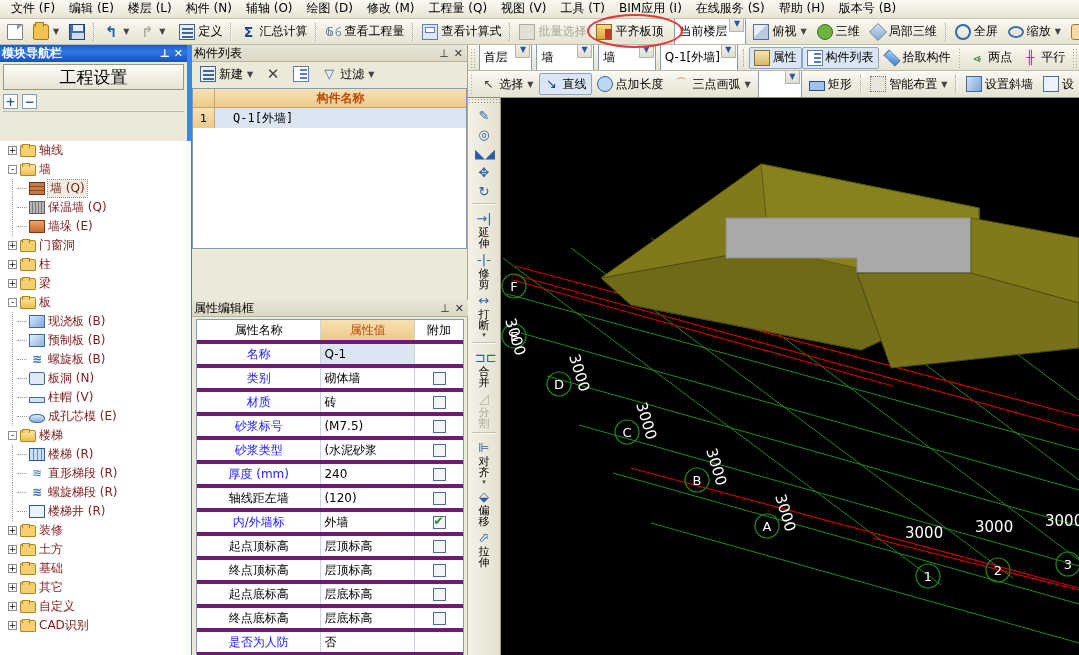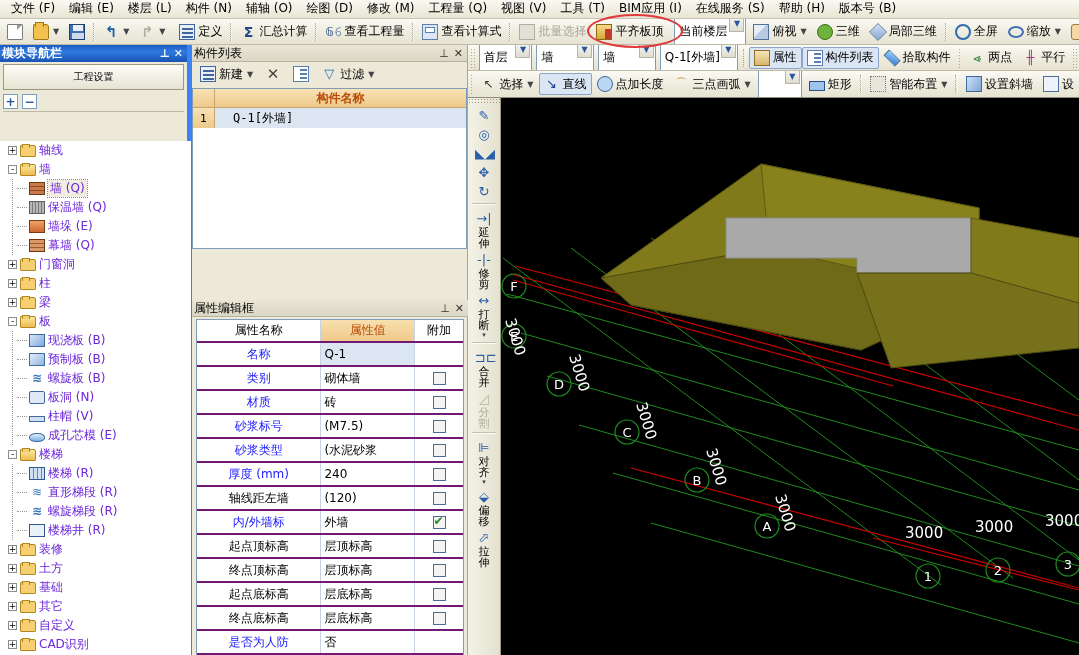--- a/index.html
+++ b/index.html
@@ -127,21 +127,21 @@
   .panel-title {
     height:17px; background:linear-gradient(to bottom,#1a5bc4,#2f7ae0 40%,#1952b5);
     color:#fff; font-size:12px; font-weight:bold; display:flex; align-items:center;
     padding-left:2px; justify-content:space-between;
   }
   .panel-title .pt-icons { display:flex; align-items:center; gap:4px; padding-right:4px; }
   .pt-icon { color:#fff; font-size:11px; line-height:11px; }
   .nav-btn {
     height:26px; margin:2px 3px; background:linear-gradient(#fdfdf8,#e6e3d2);
     border:1px solid #9b9882; display:flex; align-items:center; justify-content:center;
-    font-size:10px; color:#000;
+    font-size:17px; color:#000;
   }
   .tree-toolbar {
     height:20px; margin:2px 3px 1px 3px; background:#ece9d8;
     display:flex; align-items:center; gap:4px; border-bottom:1px solid #bdbaa9;
   }
   .pm {
     width:15px;height:15px;border:1px solid #7d9cc0;background:#fff;
     display:flex;align-items:center;justify-content:center;
     font-size:12px;color:#25559c;font-weight:bold;line-height:12px;
   }
@@ -170,21 +170,21 @@
   .i-curt { background:repeating-linear-gradient(#d9986a 0 3px,#a65a2c 3px 4px); border:1px solid #6d3815;height:13px;}
   .i-slab { background:linear-gradient(135deg,#d6e7fb,#7da8dd); border:1px solid #3e6aa0; height:13px;}
   .i-pre  { background:linear-gradient(135deg,#e4eefb,#8fb4e0); border:1px solid #3e6aa0; height:13px;}
   .i-spir { color:#2f6fb5; font-size:12px; line-height:13px; text-align:center; font-weight:bold;}
   .i-hole { background:#dfe9f7; border:1px solid #3e6aa0; border-radius:2px; height:13px;}
   .i-cap  { background:#cfe0f5; border:1px solid #3e6aa0; height:6px; margin-top:4px;}
   .i-core { background:linear-gradient(#dcecfb,#7fb0e0); border:1px solid #3e6aa0; border-radius:7px/4px; height:9px; margin-top:3px;}
   .i-stair{ background:repeating-linear-gradient(90deg,#cfe0f5 0 3px,#5e8cc4 3px 4px); border:1px solid #2e5a93; height:13px;}
   .i-strt { color:#3a77c0; font-size:12px; line-height:13px; text-align:center;}
   .i-well { background:#eaf1fb; border:1px solid #2e5a93; height:13px;}
-  .tlabel { color:#6d28d9; }
+  .tlabel { color:#7f1d1d; }
   .tlabel.sel { background:#f1ede0; outline:1px dotted #8a8a8a; padding:0 2px; }
 
   
   #midpanel {
     position:absolute; left:192px; top:45px; width:276px; height:610px;
     background:#ece9d8; border-right:1px solid #a9a690;
   }
   .panel-title2 {
     height:17px; background:linear-gradient(#e9e6d6,#dbd7c4);
     border-bottom:1px solid #b6b2a2;
@@ -209,21 +209,21 @@
   .gr-idx { width:22px; background:linear-gradient(#f8e2b6,#eec98a); border-right:1px solid #c7a76a;
     display:flex;align-items:center;justify-content:center; font-size:11px;}
   .gr-name { flex:1; display:flex;align-items:center; padding-left:18px; font-size:12px; font-family:"DejaVu Sans Mono","Liberation Mono",monospace;}
 
   
   #propbox { position:absolute; left:0; top:255px; width:276px; height:400px; }
   .prop-wrap { margin:2px 4px 0 4px; border:1px solid #7f9db9; background:#fff;
      height:352px; overflow:hidden; }
   .ptab { display:table; width:100%; border-collapse:collapse; }
   .prow { display:table-row; }
-  .pc { display:table-cell; border-bottom:2px solid #701a75; border-right:1px solid #c8d4e3;
+  .pc { display:table-cell; border-bottom:4px solid #701a75; border-right:1px solid #c8d4e3;
         height:24px; vertical-align:middle; font-size:12px; padding:0 3px; }
   .pc.name { width:82px; text-align:center; color:#1a1aff; }
   .pc.name.black { color:#000; }
   .pc.val { width:62px; color:#000; }
   .pc.add { width:32px; text-align:center; border-right:none; }
   .phead .pc { background:#fff; color:#000; font-weight:normal; height:22px; text-align:center;}
   .phead .pc.vh { background:linear-gradient(#f8dfae,#eec98a); color:#b94a0a;margin-top:20px; }
   .chk { width:13px;height:13px;border:1px solid #4a6b96; background:#f4f4f4; display:inline-block;
          vertical-align:middle; position:relative;}
   .chk.on:after{ content:"✔"; position:absolute; left:0px; top:-3px; color:#2a8a2a; font-size:12px; }
@@ -495,27 +495,20 @@
           <span class="tdash"></span>
           <span class="ticon i-ins"></span>
           <span class="tlabel">保温墙 (Q)</span>
         </div>
         <div class="trow">
           <span class="tgutter"></span>
           <span class="tvline"></span>
           <span class="tdash"></span>
           <span class="ticon i-pier"></span>
           <span class="tlabel">墙垛 (E)</span>
-        </div>
-        <div class="trow">
-          <span class="tgutter"></span>
-          <span class="tvline"></span>
-          <span class="tdash"></span>
-          <span class="ticon i-curt"></span>
-          <span class="tlabel">幕墙 (Q)</span>
         </div>
         <div class="trow">
           <span class="tgutter"></span>
           <span class="tbox">+</span>
           <span class="ticon fold"></span>
           <span class="tlabel">门窗洞</span>
         </div>
         <div class="trow">
           <span class="tgutter"></span>
           <span class="tbox">+</span>

